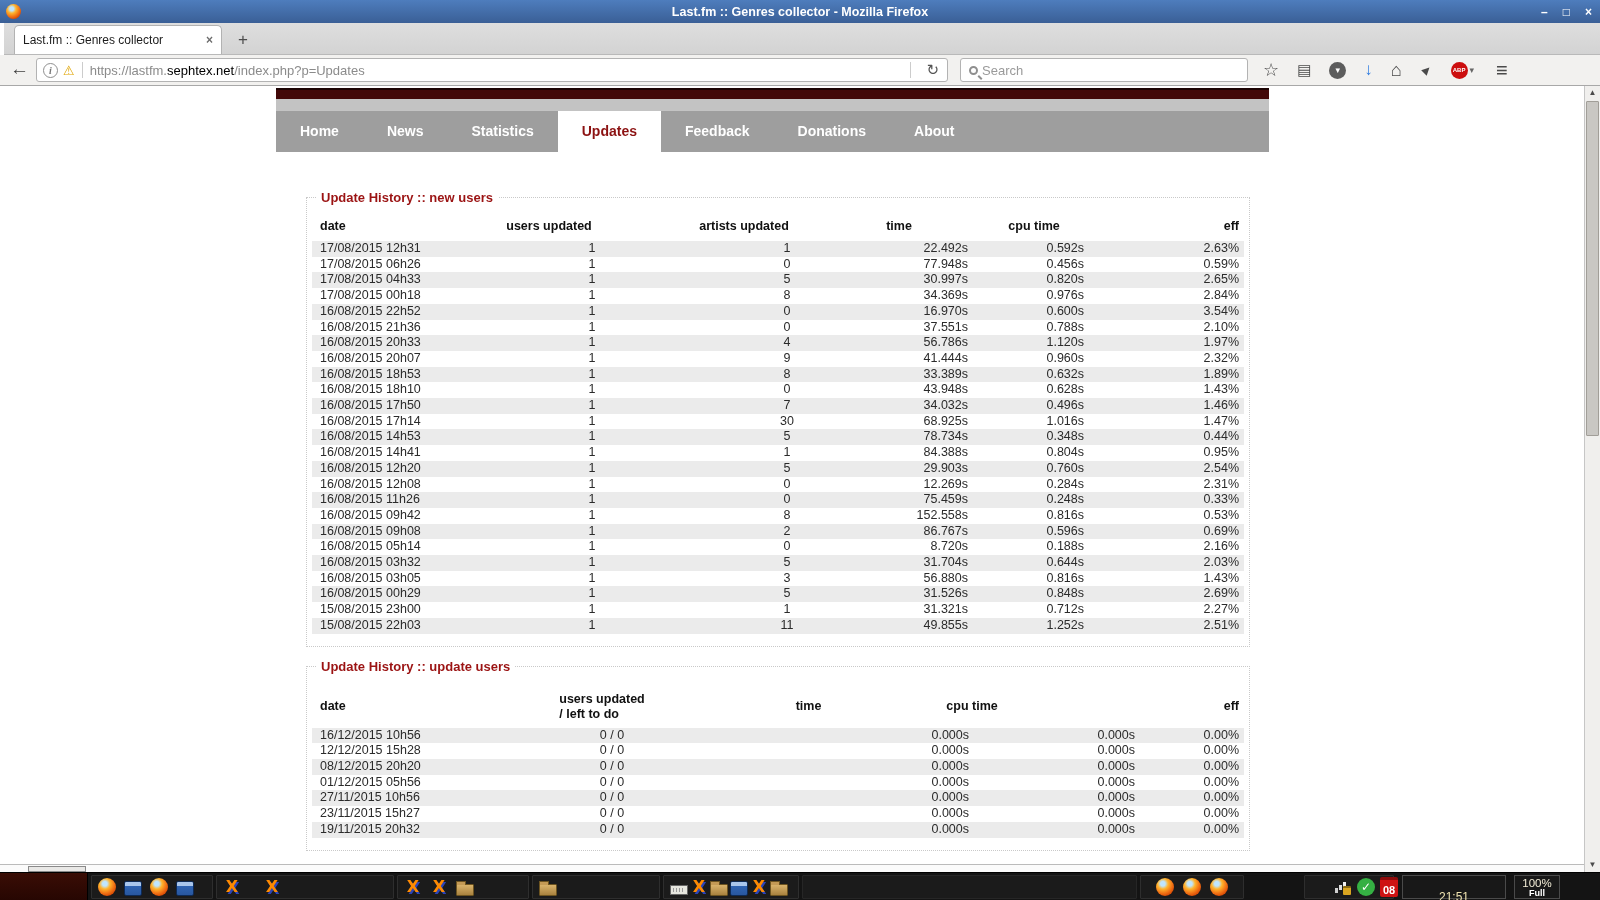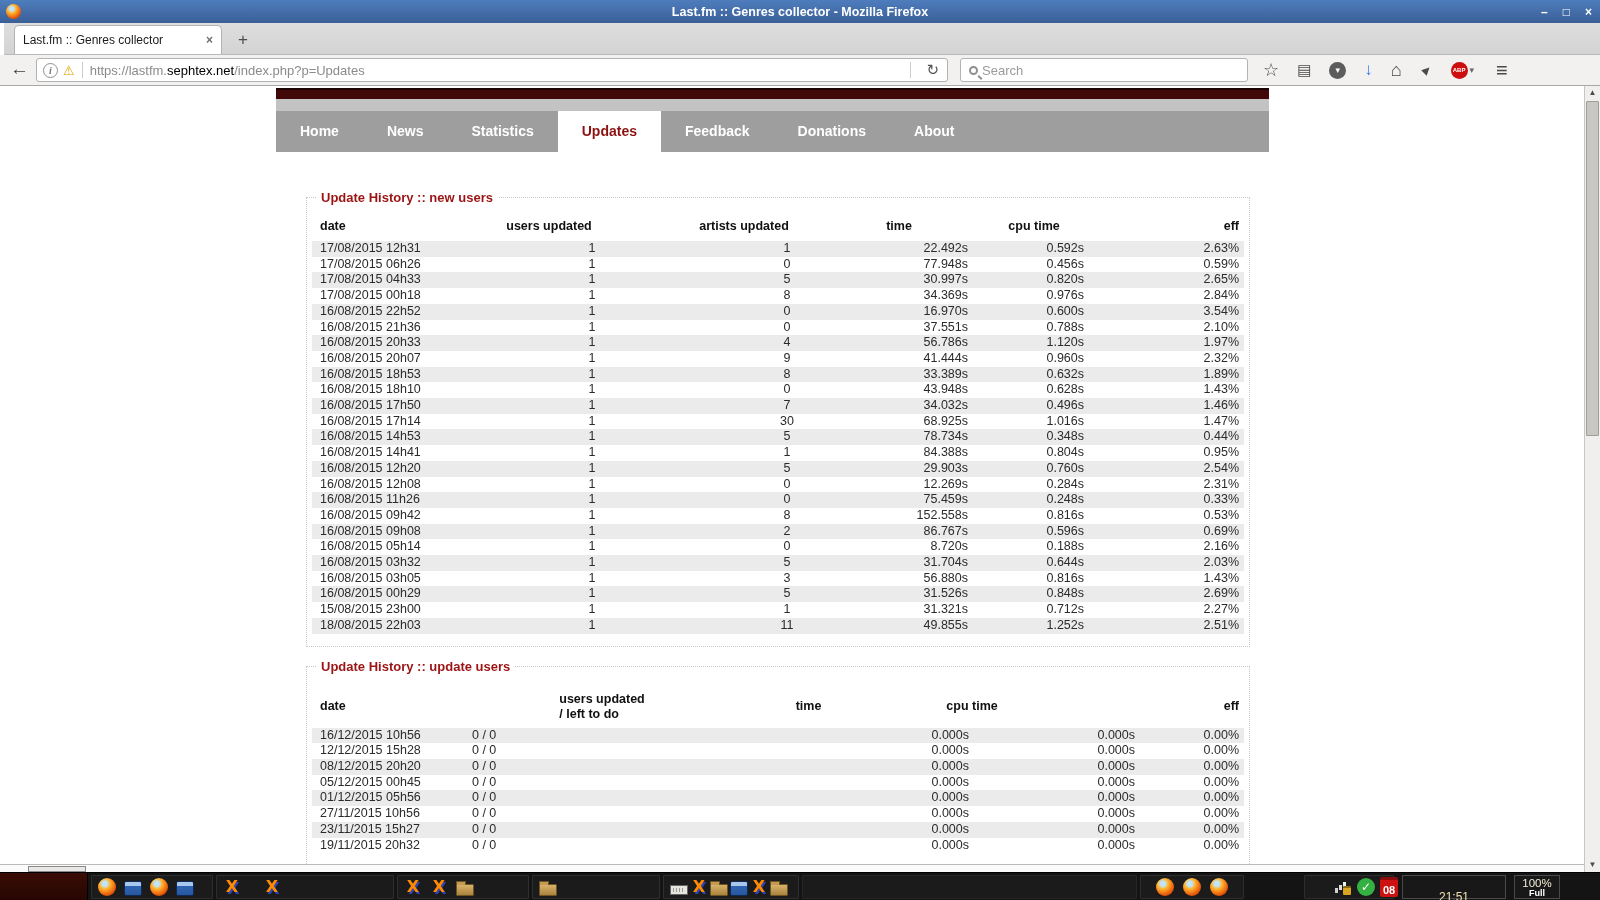--- a/index.html
+++ b/index.html
@@ -90,21 +90,21 @@
   .s0 th:nth-child(1){width:160px;} .s0 th:nth-child(2){width:240px;} .s0 th:nth-child(3){width:150px;}
   .s0 th:nth-child(4){width:114px;} .s0 th:nth-child(5){width:116px;} .s0 th:nth-child(6){width:auto;}
   .s0 td:nth-child(2), .s0 td:nth-child(3) { text-align:center; }
   .s0 td:nth-child(4), .s0 td:nth-child(5) { text-align:right; padding-right:8px; }
   .s0 th:nth-child(6), .s0 td:nth-child(6) { text-align:right; padding-right:5px; }
   .s0 th:nth-child(2) .thx, .s0 th:nth-child(3) .thx { transform:translateX(-43px); }
   .s0 th:nth-child(4) .thx { transform:translateX(-20px); }
   
   .s1 th:nth-child(1){width:160px;} .s1 th:nth-child(2){width:280px;} .s1 th:nth-child(3){width:225px;}
   .s1 th:nth-child(4){width:166px;} .s1 th:nth-child(5){width:auto;}
-  .s1 td:nth-child(2) { }
+  .s1 td:nth-child(2) { text-align:center; }
   .s1 td:nth-child(3), .s1 td:nth-child(4) { text-align:right; padding-right:8px; }
   .s1 th:nth-child(5), .s1 td:nth-child(5) { text-align:right; padding-right:5px; }
   .s1 th:nth-child(2) .thx { transform:translateX(-10px); }
   .s1 th:nth-child(3) .thx { transform:translateX(-56px); }
   .s1 th:nth-child(4) .thx { transform:translateX(-88px); }
 
   
   .vscroll { position:absolute; top:86px; right:0; width:16px; height:786px; background:#f0efed; border-left:1px solid #c6c6c6; }
   .vs-up, .vs-down { position:absolute; left:0; width:15px; height:14px; text-align:center;
     font-size:8px; color:#4a4a4a; line-height:14px; }
@@ -428,21 +428,21 @@
                 </tr>
                 <tr>
                   <td>15/08/2015 23h00</td>
                   <td>1</td>
                   <td>1</td>
                   <td>31.321s</td>
                   <td>0.712s</td>
                   <td>2.27%</td>
                 </tr>
                 <tr>
-                  <td>18/08/2015 22h03</td>
+                  <td>15/08/2015 22h03</td>
                   <td>1</td>
                   <td>11</td>
                   <td>49.855s</td>
                   <td>1.252s</td>
                   <td>2.51%</td>
                 </tr>
               </tbody>
             </table>
           </fieldset>
           <fieldset class="box s1">
@@ -474,27 +474,20 @@
                   <td>0.00%</td>
                 </tr>
                 <tr>
                   <td>08/12/2015 20h20</td>
                   <td>0 / 0</td>
                   <td>0.000s</td>
                   <td>0.000s</td>
                   <td>0.00%</td>
                 </tr>
                 <tr>
-                  <td>05/12/2015 00h45</td>
-                  <td>0 / 0</td>
-                  <td>0.000s</td>
-                  <td>0.000s</td>
-                  <td>0.00%</td>
-                </tr>
-                <tr>
                   <td>01/12/2015 05h56</td>
                   <td>0 / 0</td>
                   <td>0.000s</td>
                   <td>0.000s</td>
                   <td>0.00%</td>
                 </tr>
                 <tr>
                   <td>27/11/2015 10h56</td>
                   <td>0 / 0</td>
                   <td>0.000s</td>

